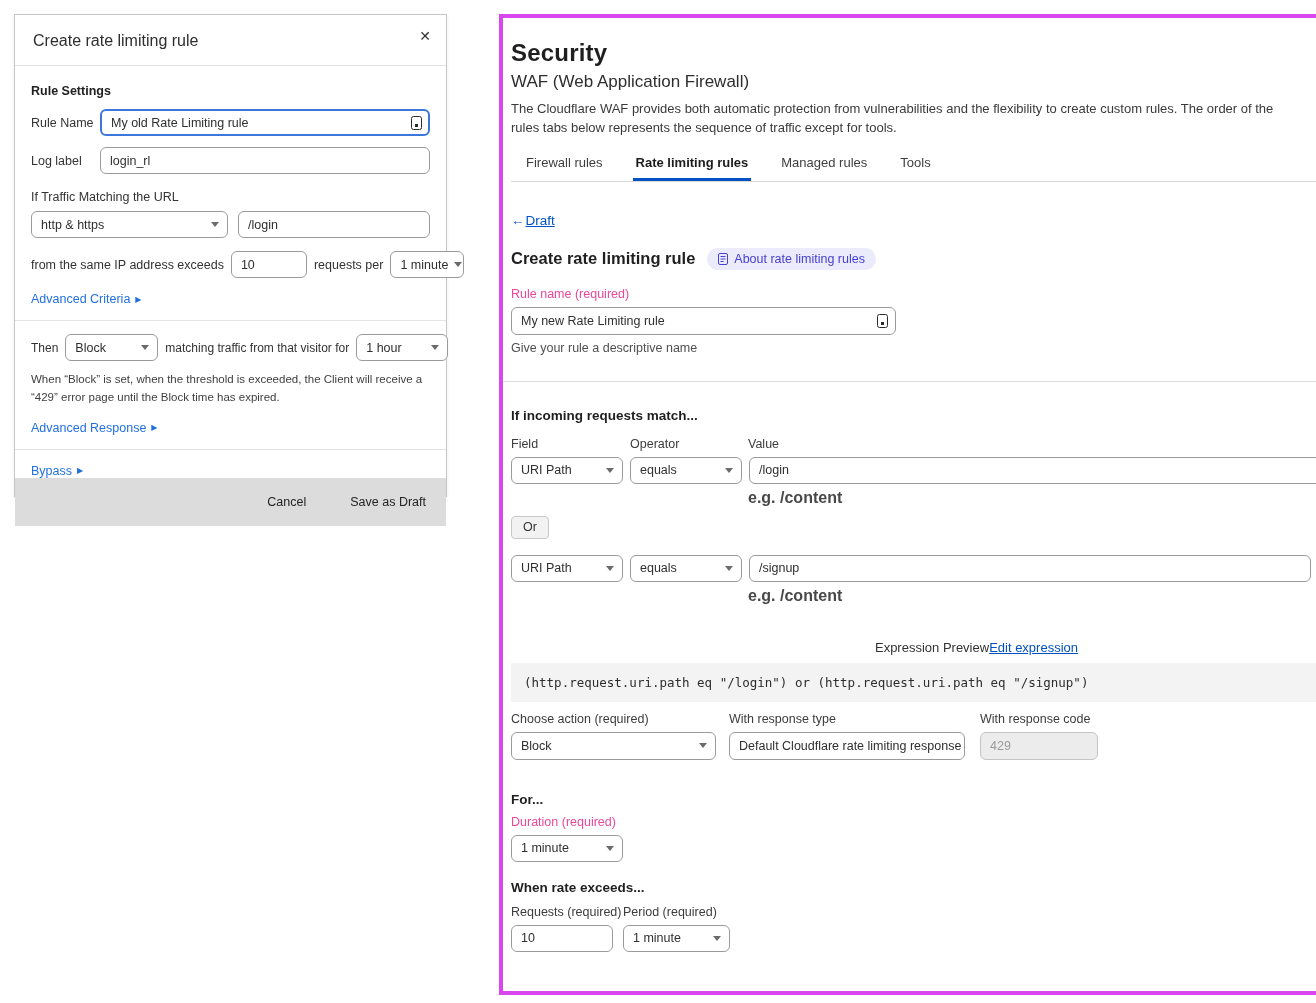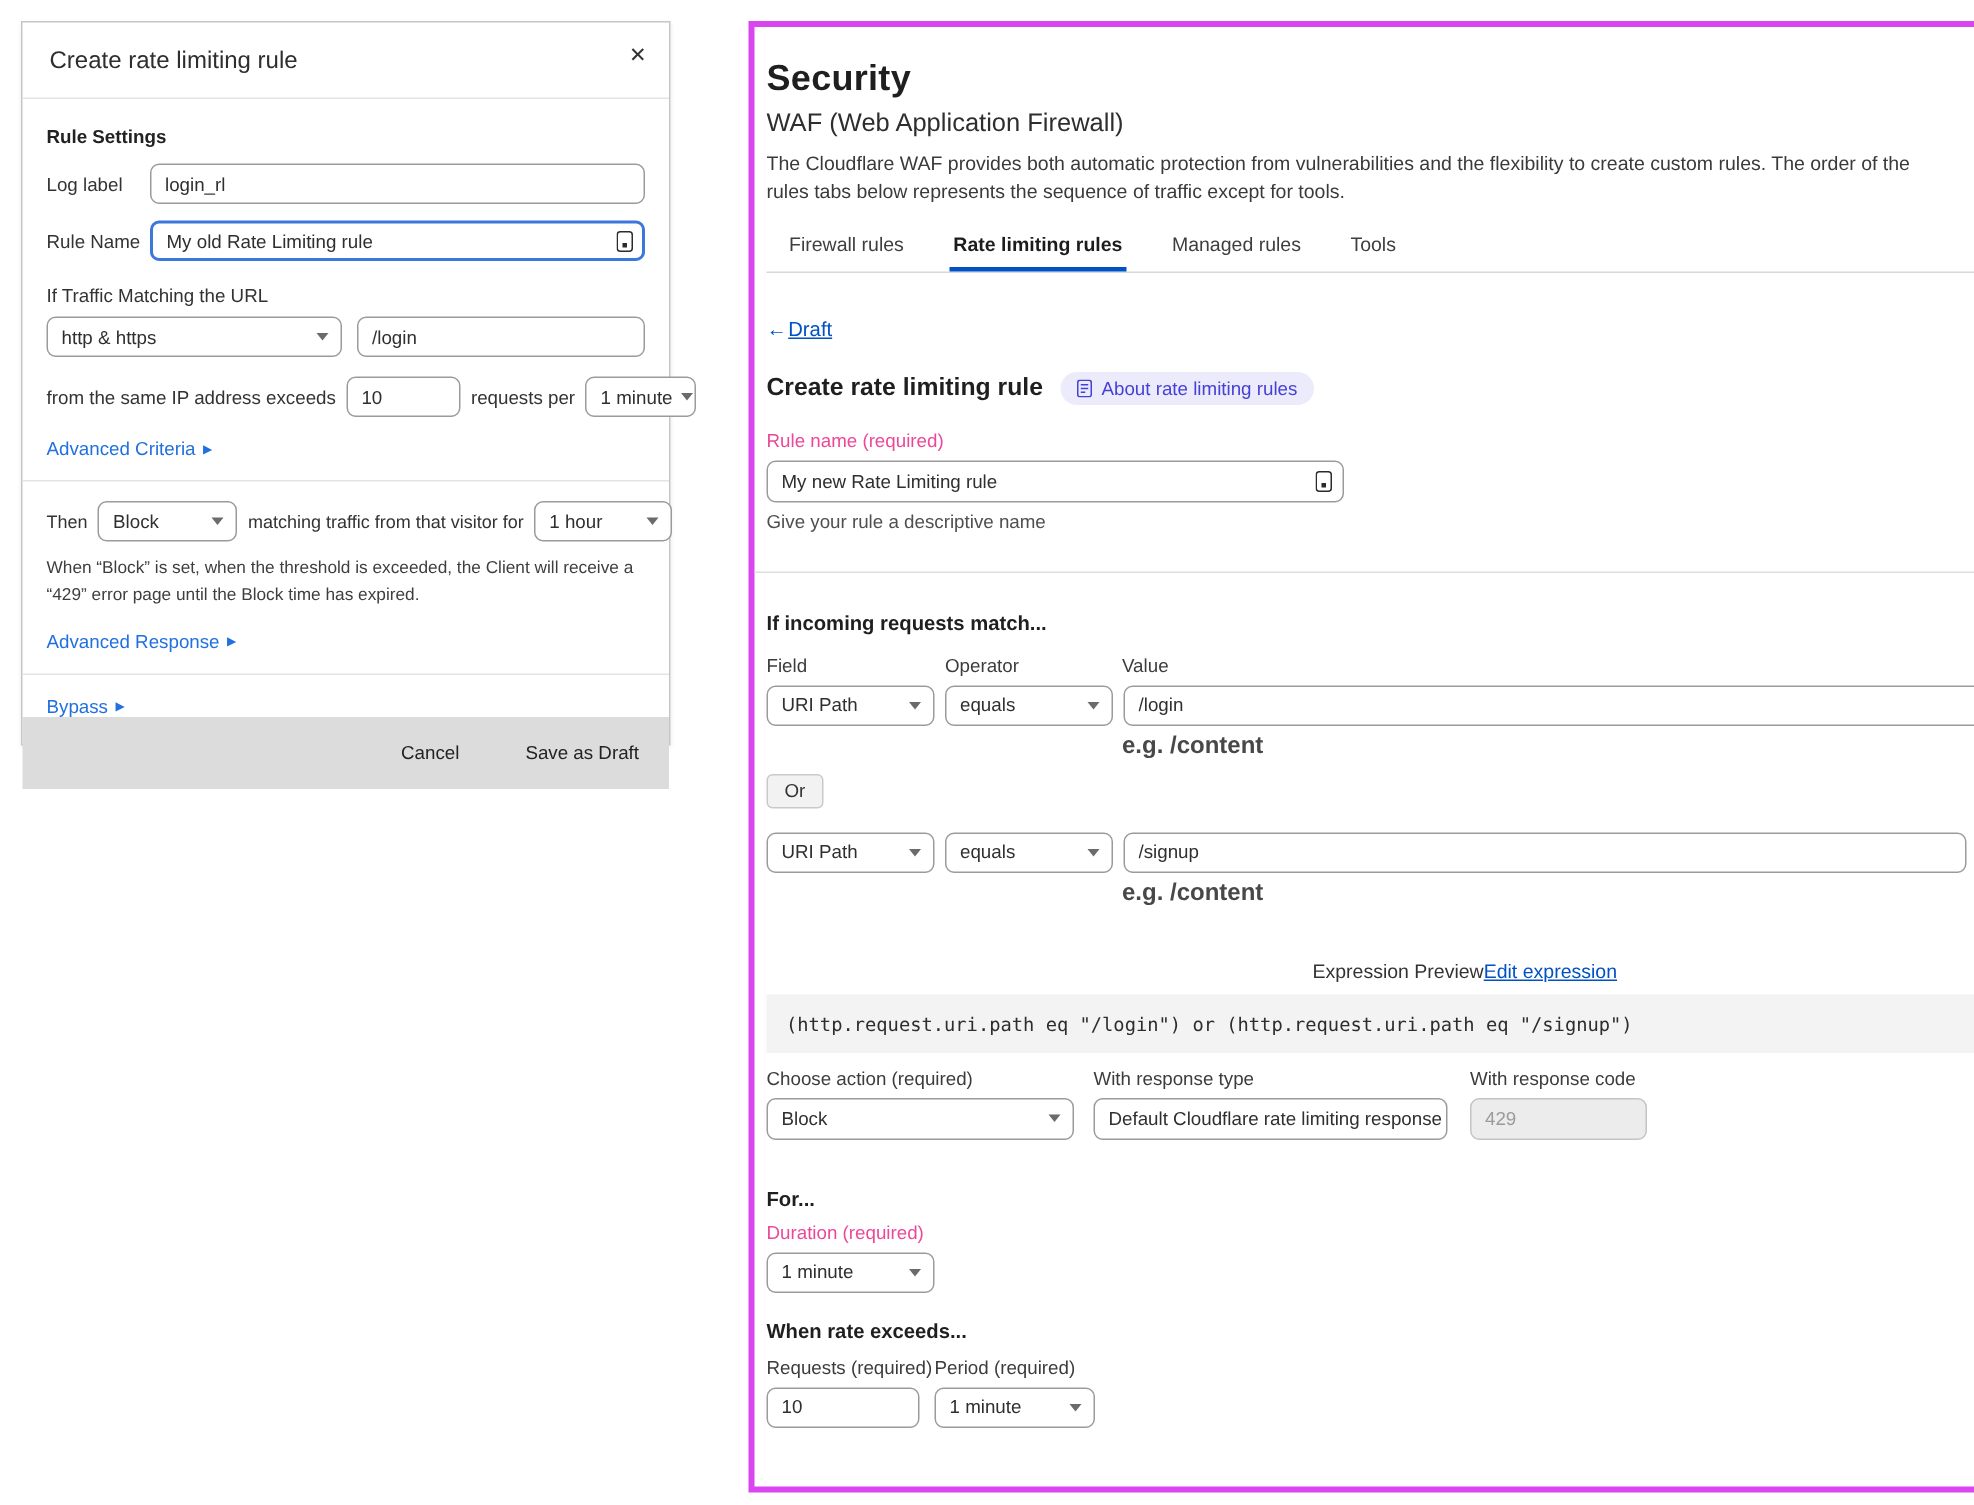--- a/index.html
+++ b/index.html
@@ -102,36 +102,36 @@
 
 <div class="dialog">
   <div class="dlg-header">
     <span class="dlg-title">Create rate limiting rule</span>
     <span class="dlg-close">✕</span>
   </div>
   <div class="dlg-body">
     <div class="dlg-section-title">Rule Settings</div>
 
     <div class="dlg-row">
-      <label>Log label</label>
-      <div class="input-wrap">
-        <input class="txt" value="login_rl" style="">
-      </div>
-    </div>
-
-    <div class="dlg-row">
       <label>Rule Name</label>
       <div class="input-wrap focused">
         <input class="txt with-icon" value="My old Rate Limiting rule" style="">
         <span class="autofill-icon">
           <svg width="11" height="14" viewBox="0 0 11 14">
               <rect x="0.5" y="0.5" width="10" height="13" rx="2" fill="none" stroke="#2b2b2b"></rect>
               <rect x="4" y="8" width="3" height="3" fill="#2b2b2b"></rect>
             </svg>
         </span>
+      </div>
+    </div>
+
+    <div class="dlg-row">
+      <label>Log label</label>
+      <div class="input-wrap">
+        <input class="txt" value="login_rl" style="">
       </div>
     </div>
 
     <div class="dlg-label">If Traffic Matching the URL</div>
     <div class="url-row">
       <div class="sel sel-scheme">
         <span>http &amp; https</span>
           <span class="caret"></span>
       </div>
       <div class="input-wrap">

